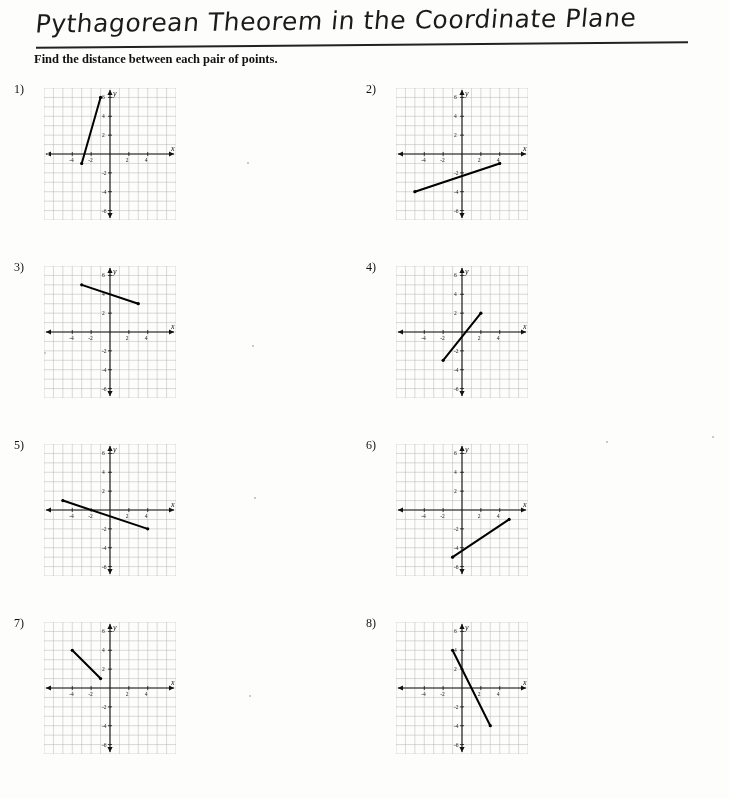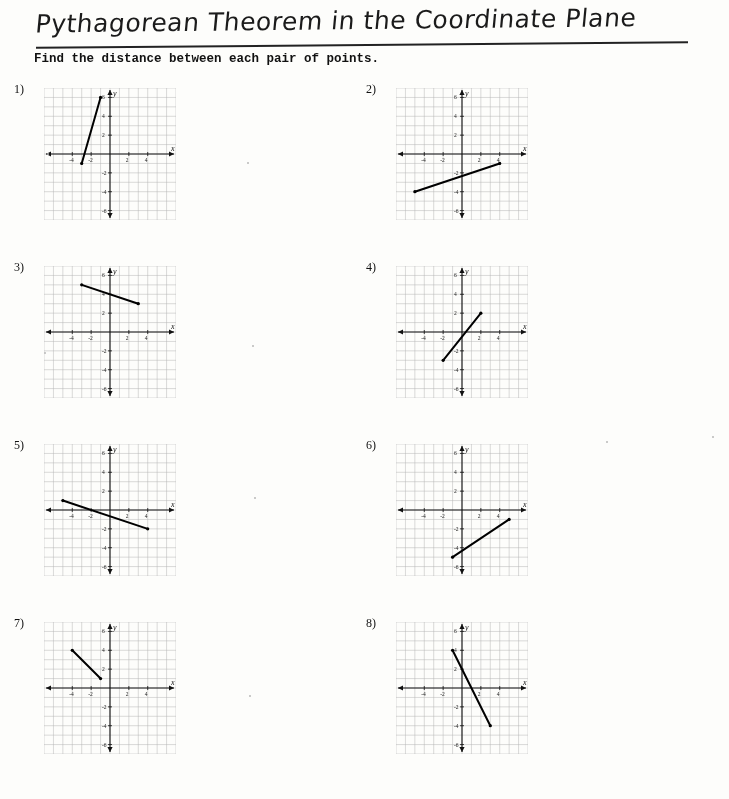--- a/index.html
+++ b/index.html
@@ -42,21 +42,21 @@
     top: 38px;
     width: 652px;
     height: 2px;
     background: #222;
     transform: rotate(-0.5deg);
   }
   .instructions {
     position: absolute;
     top: 52px;
     left: 34px;
-    font-family: Liberation Mono, monospace;
+    font-family: Liberation Serif, serif;
     font-weight: bold;
     font-size: 12.5px;
     color: #111;
   }
   
   .problems {
     position: absolute;
     top: 80px;
     left: 0;
     width: 729px;

